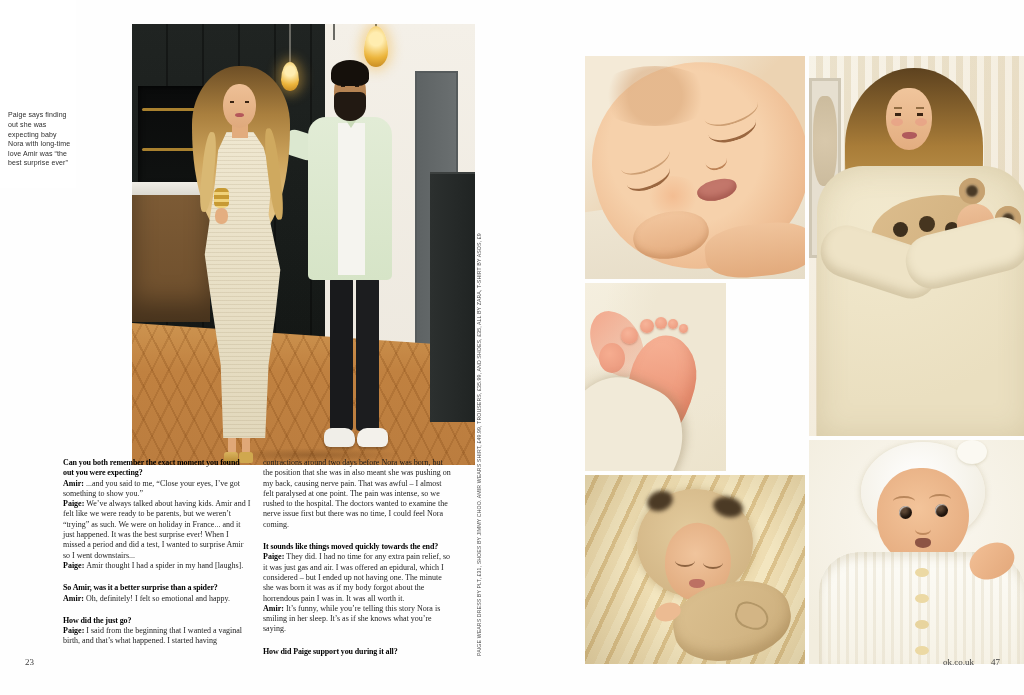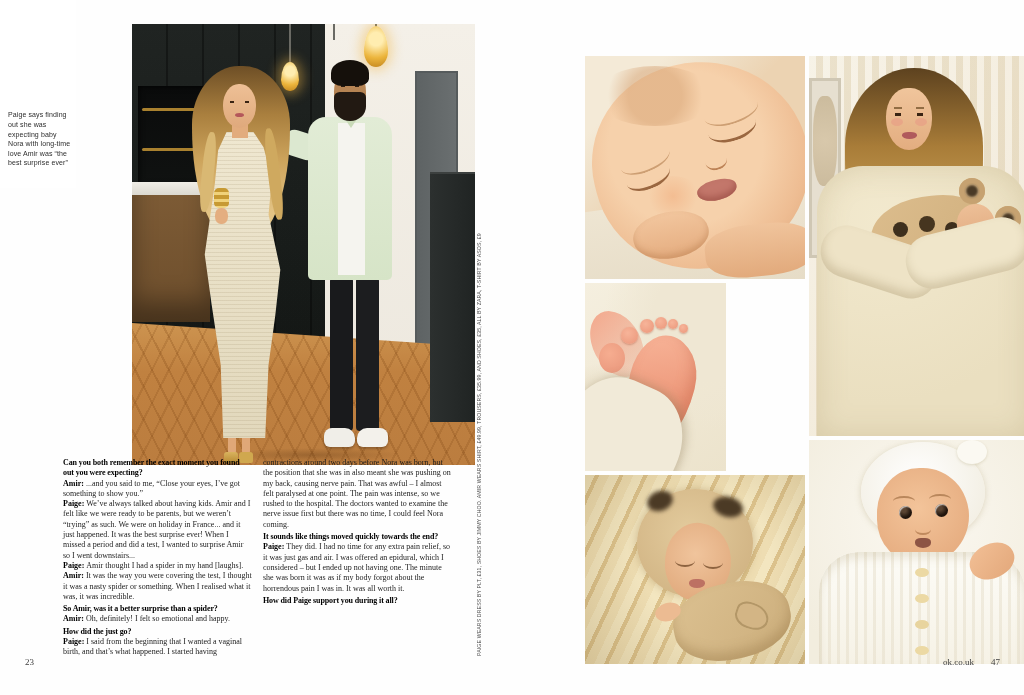--- a/index.html
+++ b/index.html
@@ -66,21 +66,21 @@
   .w-hand{left:83px;top:184px;width:13px;height:16px;background:#e4ae80;border-radius:45%;}
   .w-ankles{left:96px;top:406px;width:8px;height:24px;background:#e0a878;border-radius:3px;box-shadow:14px 0 0 #e0a878;}
   .w-shoes{left:92px;top:428px;width:14px;height:11px;background:linear-gradient(180deg,#d9b35e,#b88a33);border-radius:3px 3px 2px 2px;box-shadow:15px 0 0 #d0a84f;}
   .fig-shadow{left:90px;top:424px;width:180px;height:14px;background:radial-gradient(ellipse,rgba(60,30,5,.25),transparent 70%);}
 
   
   .col{position:absolute;top:458px;width:189px;font-size:8px;line-height:10.3px;text-align:left;}
   .col-1{left:63px;}
   .col-2{left:263px;width:191px;}
   .col p{margin:0;}
-  .col p.q{font-weight:700;letter-spacing:-.12px;margin-top:2px;color:#000;}
+  .col p.q{font-weight:700;letter-spacing:-.12px;margin-top:12px;color:#000;}
   .col p.q:first-child{margin-top:0;}
   .col p strong{color:#000;}
   .arrow{color:#b0101a;font-size:7px;letter-spacing:0;}
 
   
   .credits{position:absolute;left:476px;top:656px;transform:rotate(-90deg);transform-origin:0 0;
     white-space:nowrap;font-family:"Liberation Sans",sans-serif;font-size:5.2px;letter-spacing:.12px;color:#4a4a4a;}
 
   
   .folio{position:absolute;top:657px;font-size:9px;color:#3d3d3d;}
@@ -240,30 +240,30 @@
     <div class="w-lips"></div>
     <div class="w-bangles"></div>
     <div class="w-hand"></div>
   </figure>
 
   <div class="col col-1">
       <p class="q">Can you both remember the exact moment you found out you were expecting?</p>
       <p class="para"><strong>Amir: </strong>...and you said to me, “Close your eyes, I’ve got something to show you.”</p>
       <p class="para"><strong>Paige: </strong>We’ve always talked about having kids. Amir and I felt like we were ready to be parents, but we weren’t “trying” as such. We were on holiday in France... and it just happened. It was the best surprise ever! When I missed a period and did a test, I wanted to surprise Amir so I went downstairs...</p>
       <p class="para"><strong>Paige: </strong>Amir thought I had a spider in my hand [laughs].</p>
-      <p class="para"><strong>Amir: </strong>It was the way you were covering the test, I thought it was a nasty spider or something. When I realised what it was, it was incredible.</p>
       <p class="q">So Amir, was it a better surprise than a spider?</p>
       <p class="para"><strong>Amir: </strong>Oh, definitely! I felt so emotional and happy.</p>
       <p class="q">How did the just go?</p>
       <p class="para"><strong>Paige: </strong>I said from the beginning that I wanted a vaginal birth, and that’s what happened. I started having</p>
     </div>
   <div class="col col-2">
       <p class="para">contractions around two days before Nora was born, but the position that she was in also meant she was pushing on my back, causing nerve pain. That was awful – I almost felt paralysed at one point. The pain was intense, so we rushed to the hospital. The doctors wanted to examine the nerve issue first but there was no time, I could feel Nora coming.</p>
       <p class="q">It sounds like things moved quickly towards the end?</p>
       <p class="para"><strong>Paige: </strong>They did. I had no time for any extra pain relief, so it was just gas and air. I was offered an epidural, which I considered – but I ended up not having one. The minute she was born it was as if my body forgot about the horrendous pain I was in. It was all worth it.</p>
+      <p class="para"><strong>Amir: </strong>It’s funny, while you’re telling this story Nora is smiling in her sleep. It’s as if she knows what you’re saying.</p>
       <p class="q">How did Paige support you during it all?</p>
     </div>
 
   <div class="credits">PAIGE WEARS DRESS BY PLT, £31, SHOES BY JIMMY CHOO. AMIR WEARS SHIRT, £49.99, TROUSERS, £35.99, AND SHOES, £35, ALL BY ZARA, T-SHIRT BY ASOS, £9</div>
 
   <div class="folio folio-left">23</div>
 
   <figure class="tile tileA">
     <div class="a-blanket"></div>
     <div class="a-head"></div>

